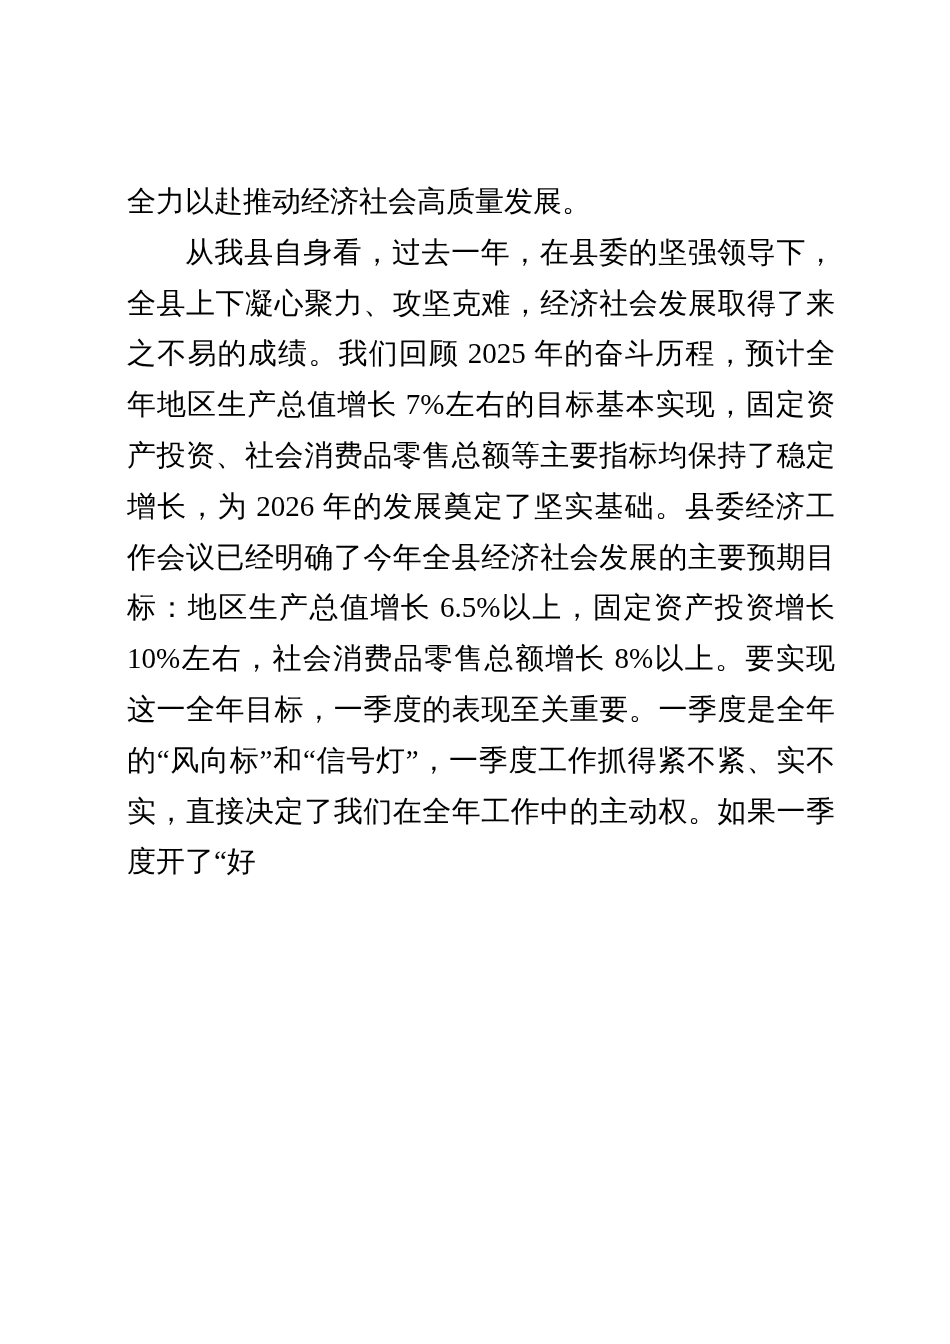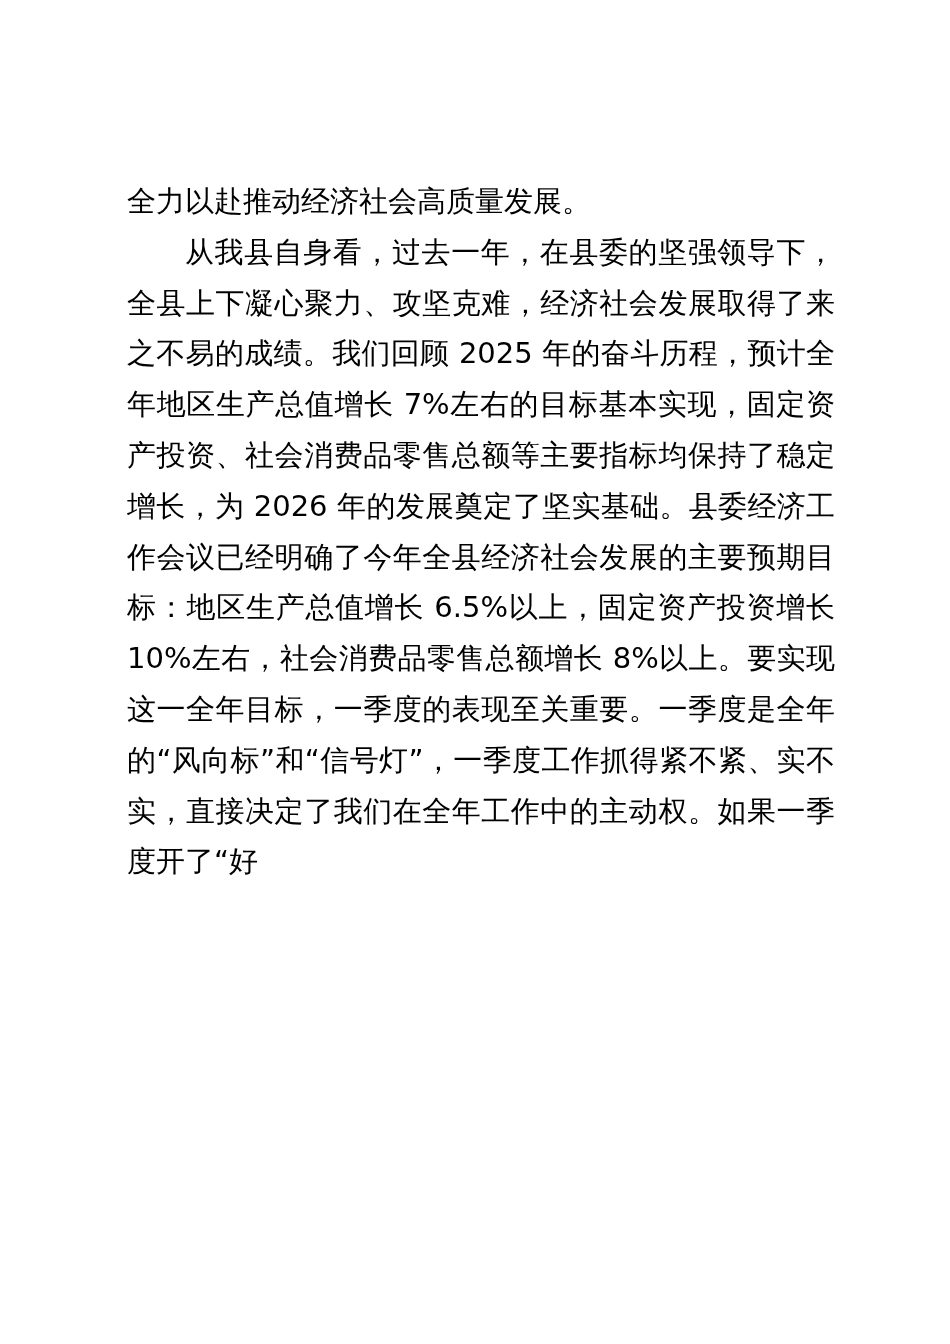--- a/index.html
+++ b/index.html
@@ -35,20 +35,21 @@
     text-justify: inter-ideograph;
     letter-spacing: 0px;
     font-weight: 400;
     -webkit-font-smoothing: none;
   }
   .para.indent {
     text-indent: 58px;
   }
   .para.last-line-left {
     text-align-last: left;
+    font-family: Liberation Serif, serif;
   }
 </style>
 </head>
 <body>
 
 <div class="page">
   <div class="doc-body">
 
     <p class="para">全力以赴推动经济社会高质量发展。</p>
 

